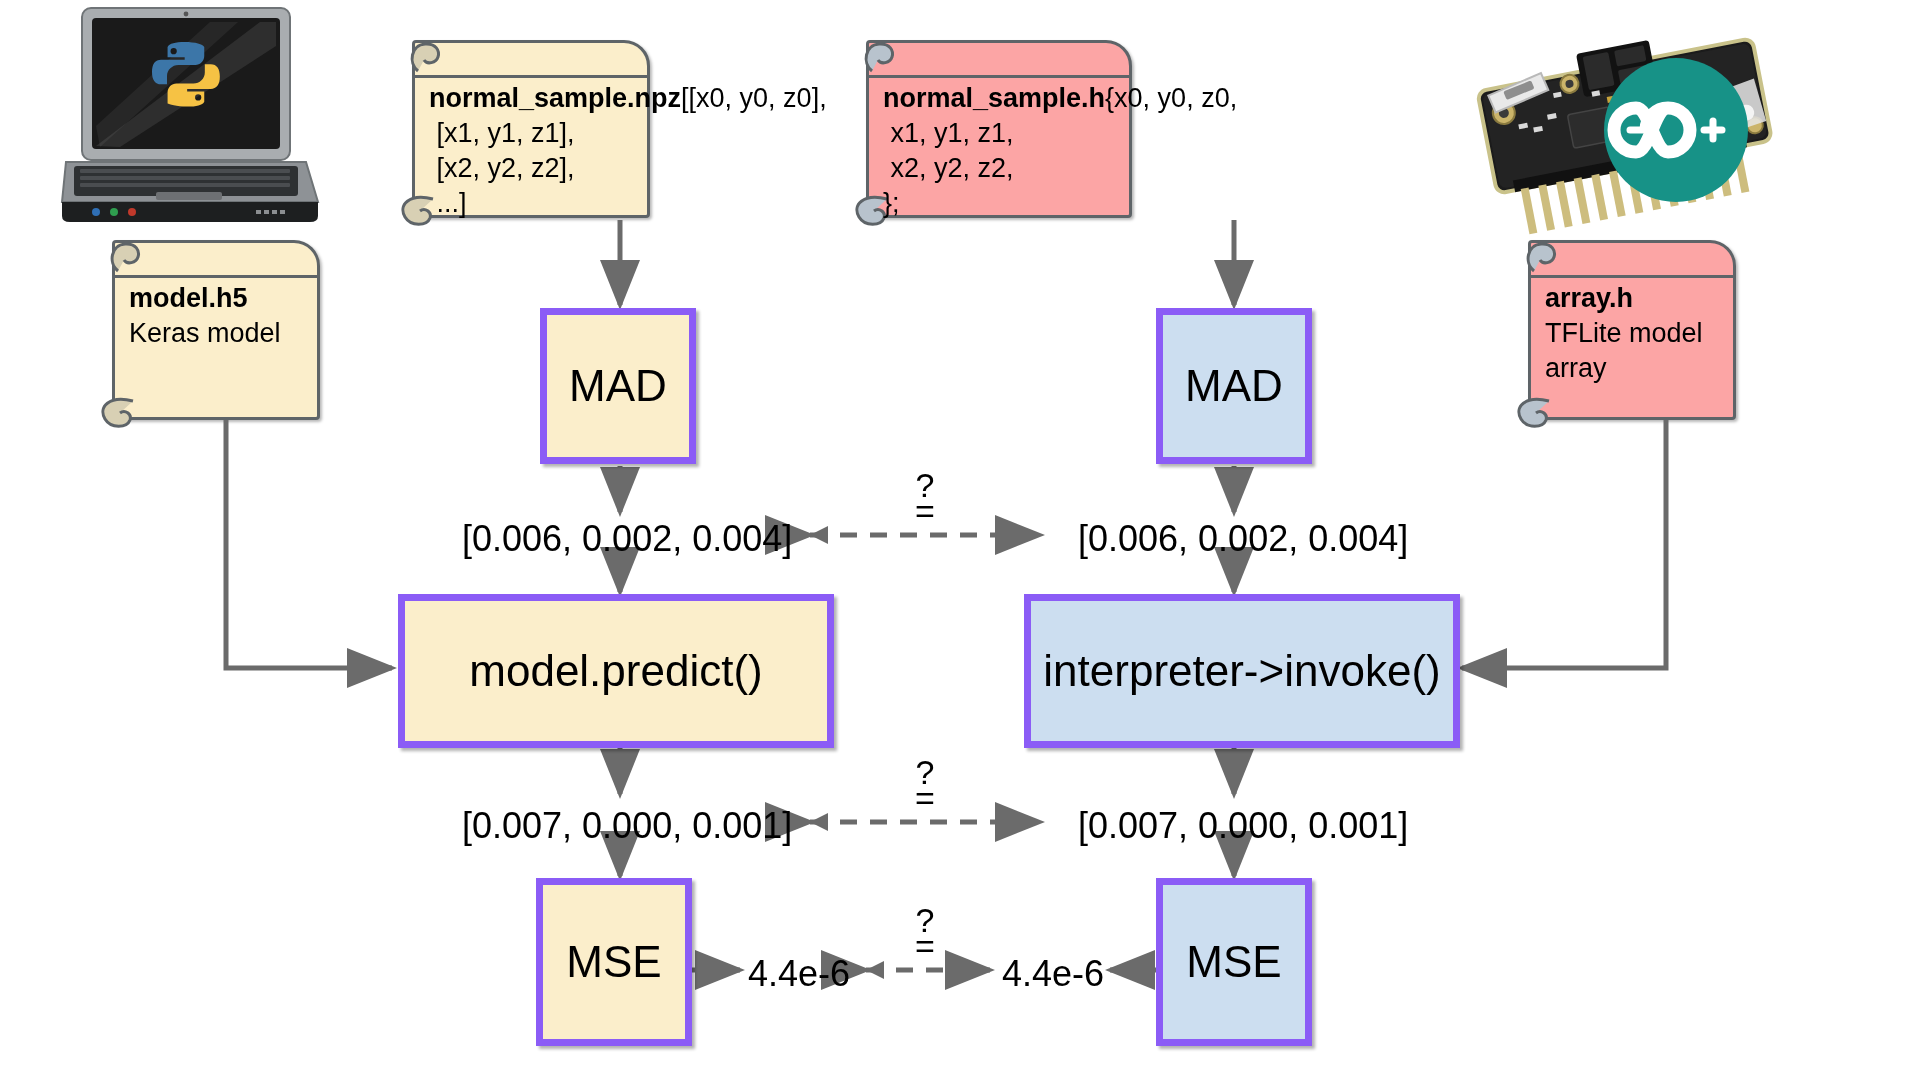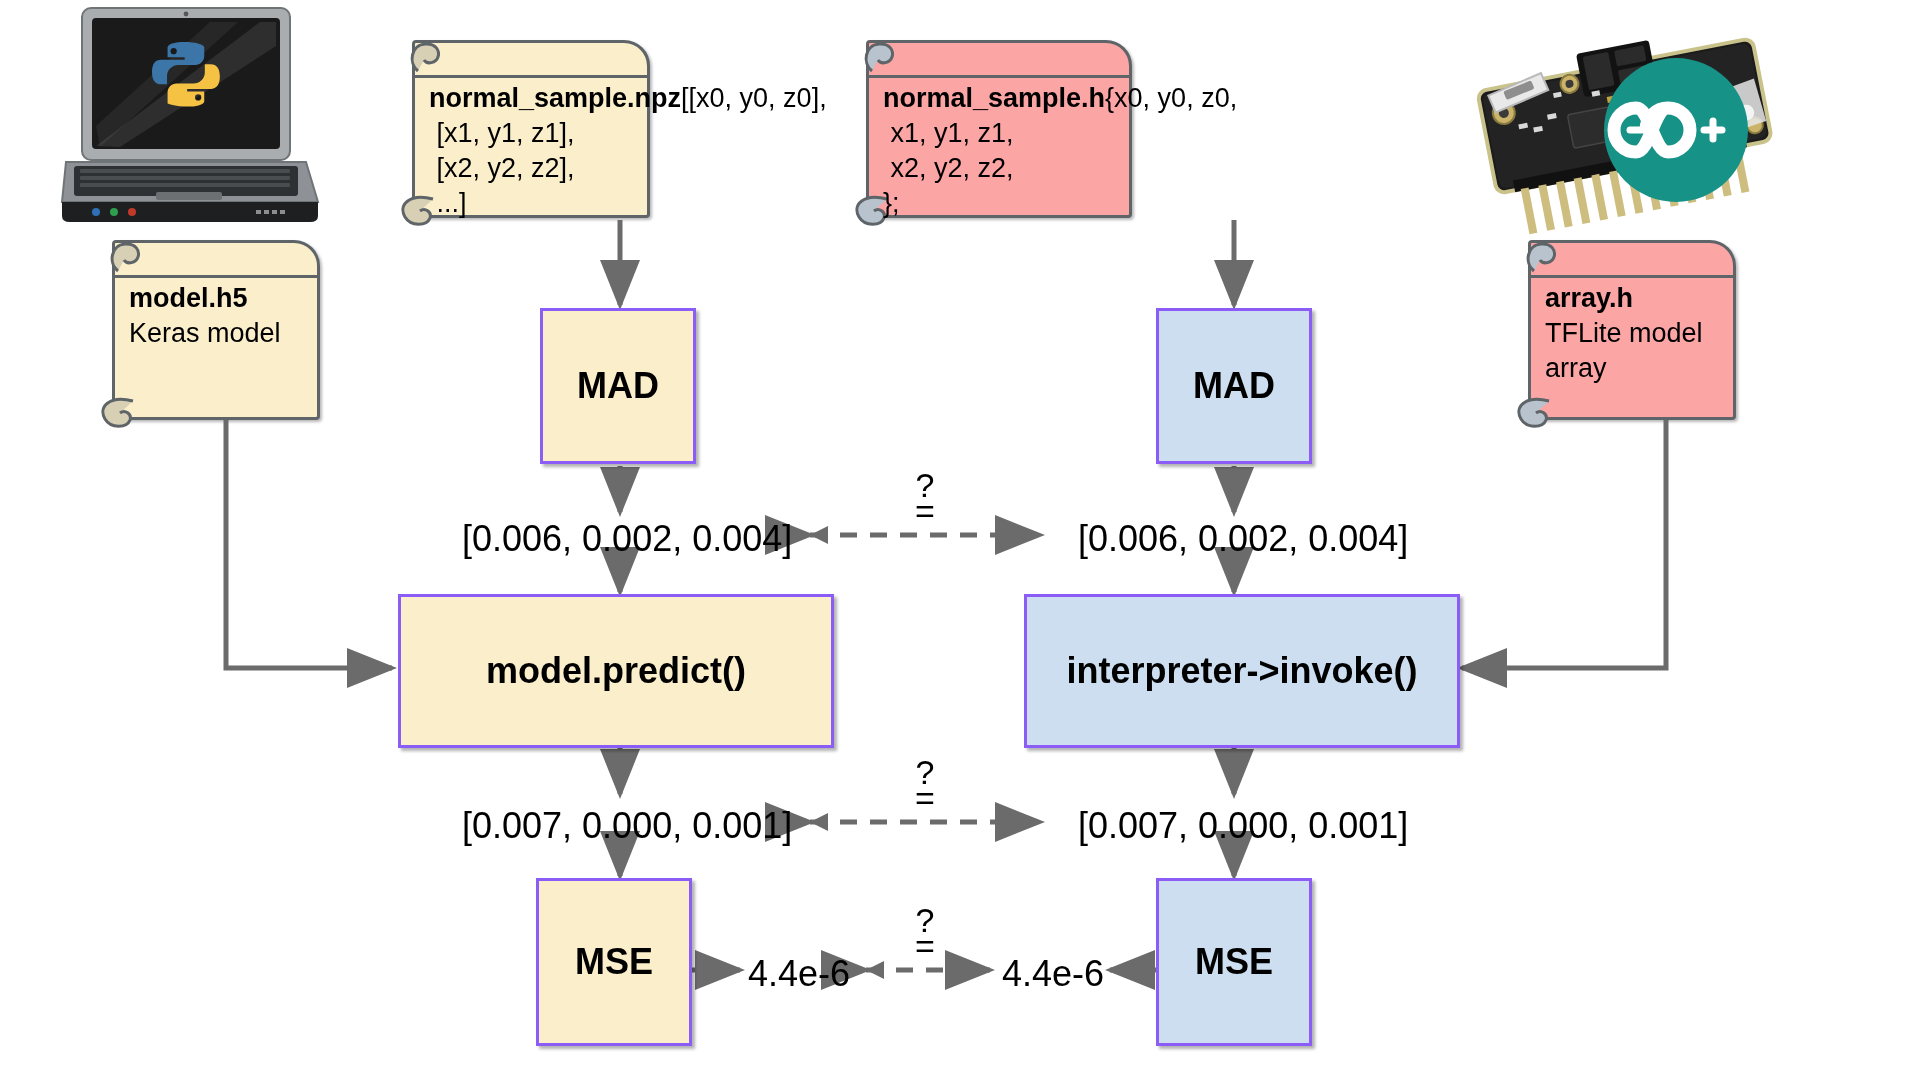--- a/index.html
+++ b/index.html
@@ -15,23 +15,23 @@
   .note .sep{position:absolute;left:0;right:0;top:32px;height:3px;background:#5e6468;}
   .note .curl-tl{position:absolute;left:-6px;top:-4px;width:40px;height:38px;}
   .note .curl-bl{position:absolute;left:-16px;bottom:-14px;width:40px;height:34px;}
   .note .body{position:absolute;left:14px;right:10px;top:38px;bottom:6px;
               font-size:27px;line-height:35px;white-space:pre;}
   .note .title{font-weight:bold;}
   .note.yellow{background:#fbeecb;}
   .note.blue{background:#fca5a5;}
 
   
-  .box{position:absolute;box-sizing:border-box;border:3px solid #8b5cf6;
+  .box{position:absolute;box-sizing:border-box;border:7px solid #8b5cf6;
        display:flex;align-items:center;justify-content:center;
-       font-size:36px;box-shadow:3px 3px 3px rgba(0,0,0,.30);font-weight:bold;}
+       font-size:44px;box-shadow:3px 3px 3px rgba(0,0,0,.30);}
   .box.yellow{background:#fbeecb;}
   .box.blue{background:#ccdef0;}
 
   
   .val{position:absolute;font-size:36px;white-space:nowrap;}
 
   
   #wires{position:absolute;left:0;top:0;width:1920px;height:1080px;overflow:visible;}
 
   

